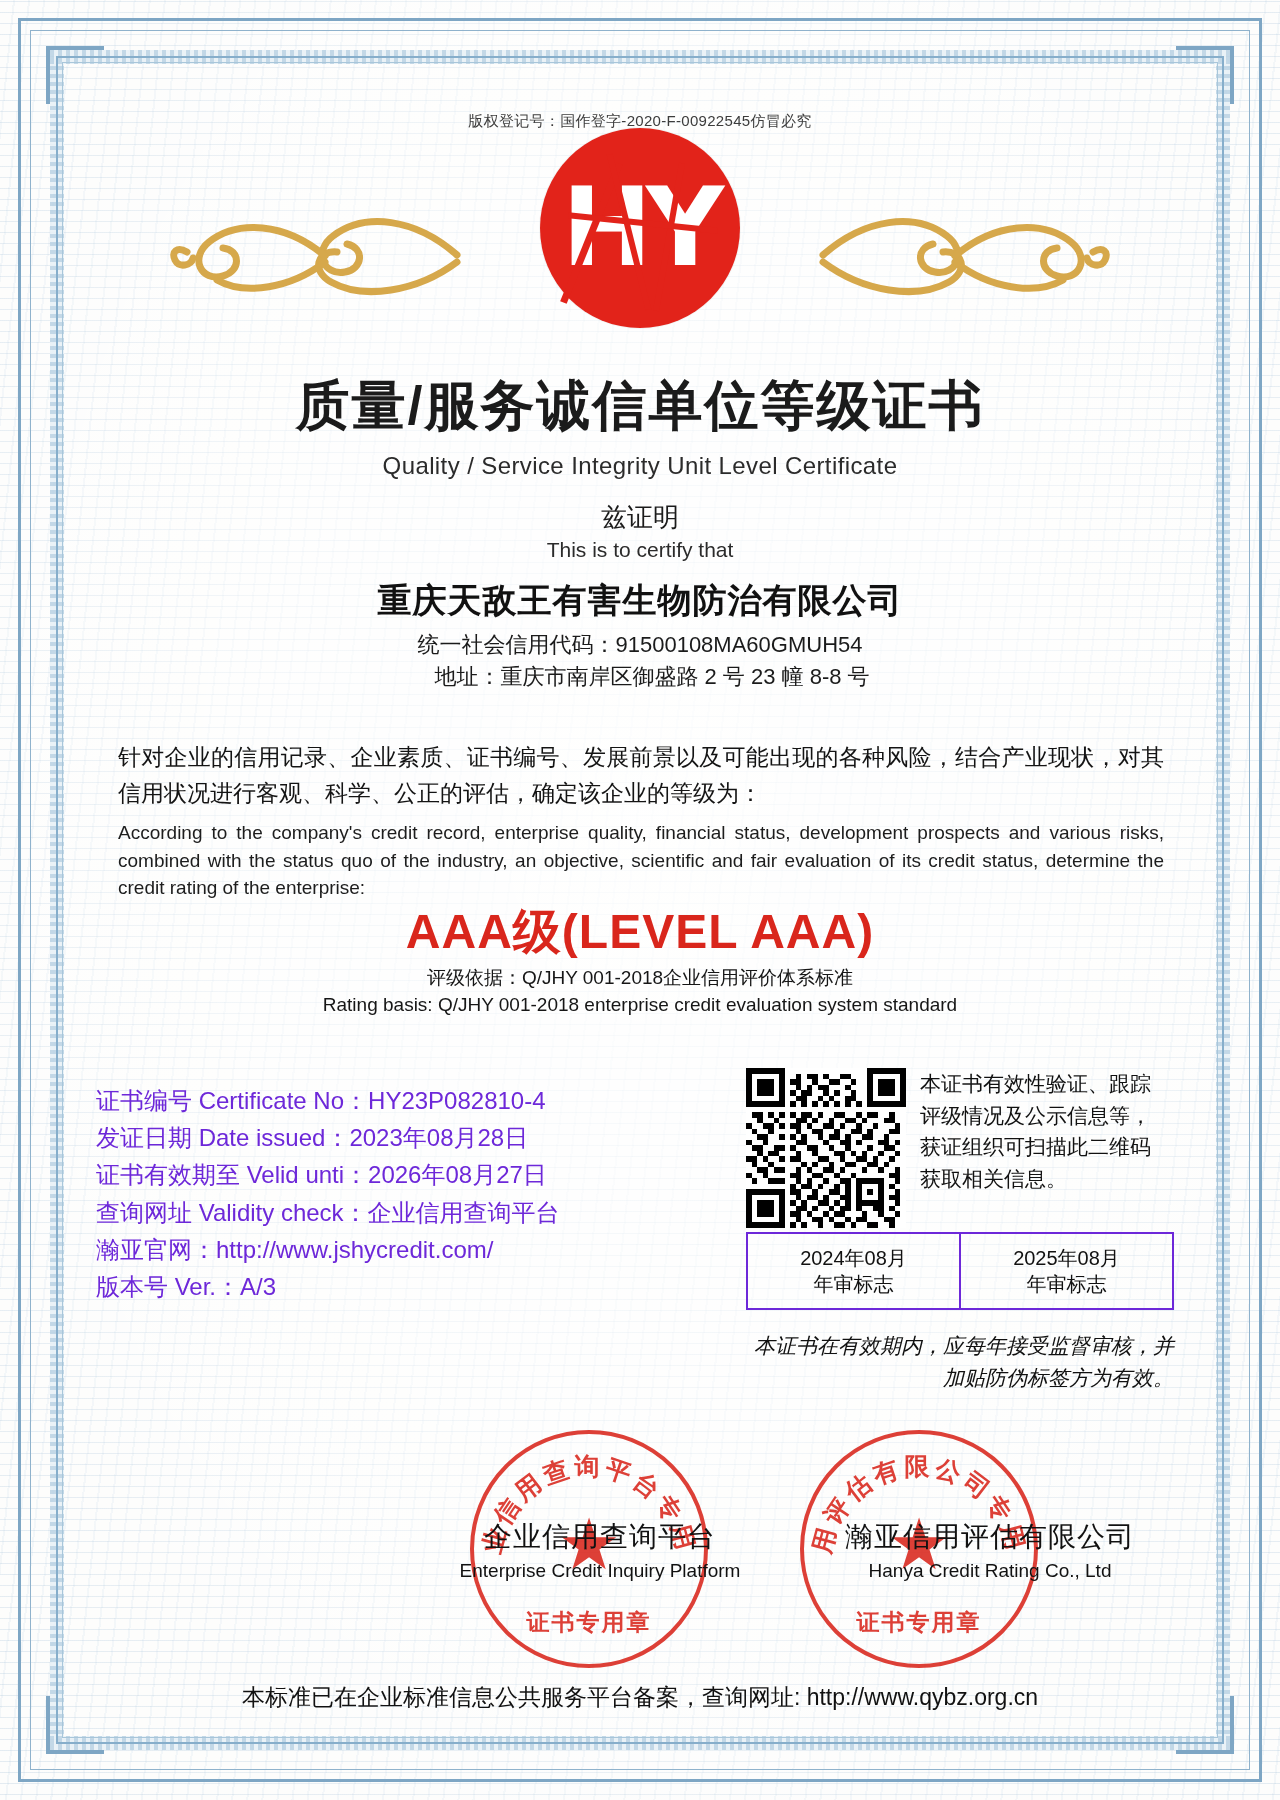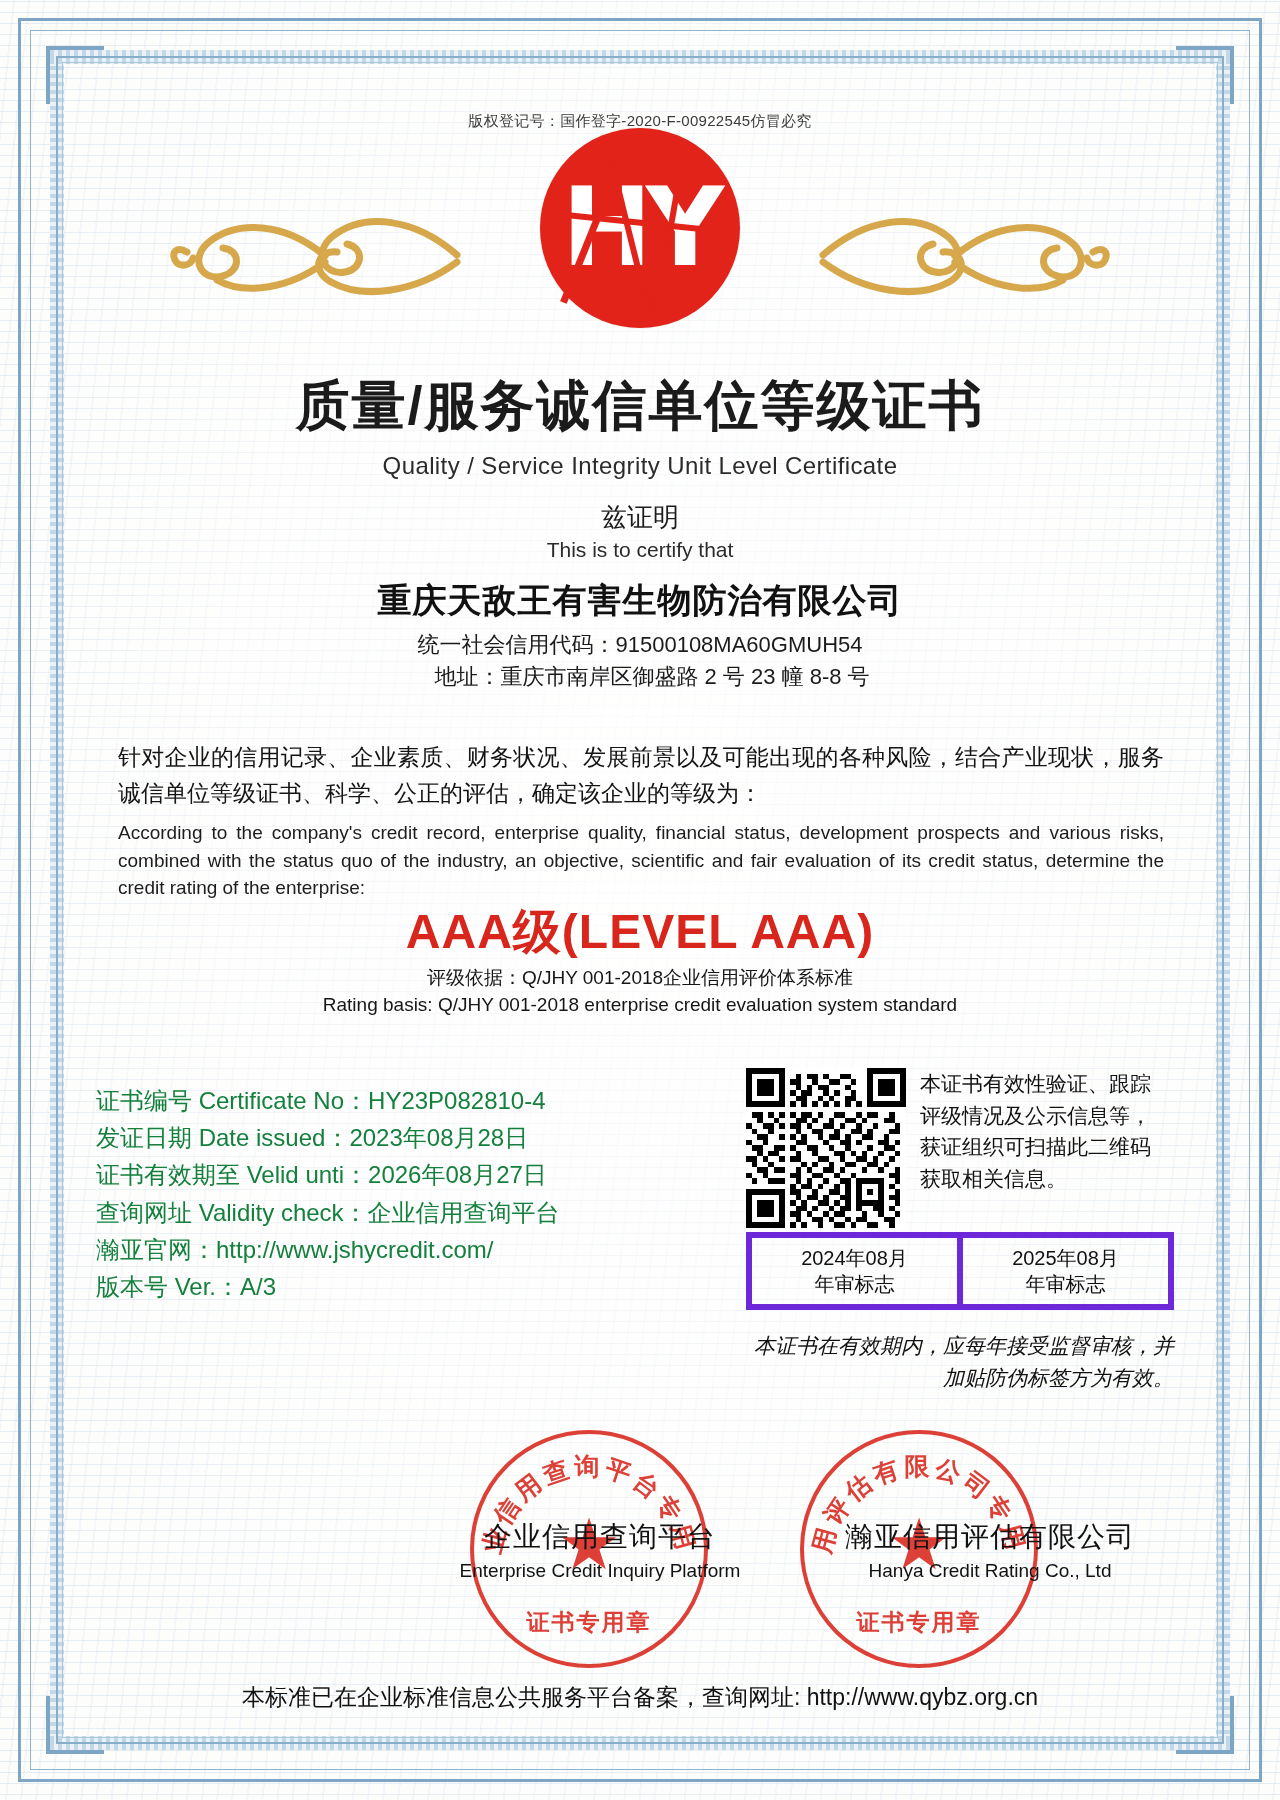--- a/index.html
+++ b/index.html
@@ -157,41 +157,41 @@
     position:absolute;top:965px;left:0;width:1280px;text-align:center;
     font-size:19px;color:#161616;
   }
   .basis-en{
     position:absolute;top:994px;left:0;width:1280px;text-align:center;
     font-size:19px;color:#161616;
   }
 
   .info{
     position:absolute;left:96px;top:1082px;width:650px;
-    font-size:24px;color:#15803d;line-height:1.55;
+    font-size:24px;color:#6d28d9;line-height:1.55;
   }
   .info .row{white-space:nowrap;}
 
   .qr{
     position:absolute;left:746px;top:1068px;width:160px;height:160px;
     background:#fff;
   }
   .qr svg{display:block;}
 
   .qr-note{
     position:absolute;left:920px;top:1068px;width:250px;
     font-size:21px;color:#111;line-height:1.5;
   }
 
   .stamp-boxes{
     position:absolute;left:746px;top:1232px;width:428px;height:78px;
     display:flex;gap:0;
   }
   .stamp-box{
-    flex:1;border:6px solid #6d28d9;
+    flex:1;border:2px solid #6d28d9;
     display:flex;flex-direction:column;align-items:center;justify-content:center;
     font-size:20px;color:#111;line-height:1.3;
   }
   .stamp-box + .stamp-box{border-left:none;}
 
   .annual-note{
     position:absolute;left:746px;top:1330px;width:428px;
     font-size:21px;color:#111;line-height:1.5;text-align:right;font-style:italic;
   }
 
@@ -289,21 +289,21 @@
     <div class="title-en">Quality / Service Integrity Unit Level Certificate</div>
 
     <div class="certify-cn">兹证明</div>
     <div class="certify-en">This is to certify that</div>
 
     <div class="company">重庆天敌王有害生物防治有限公司</div>
     <div class="credit-code">统一社会信用代码：91500108MA60GMUH54</div>
     <div class="address">地址：重庆市南岸区御盛路 2 号 23 幢 8-8 号</div>
 
     <div class="para">
-      <div class="cn">针对企业的信用记录、企业素质、财务状况、发展前景以及可能出现的各种风险，结合产业现状，服务诚信单位等级证书、科学、公正的评估，确定该企业的等级为：</div>
+      <div class="cn">针对企业的信用记录、企业素质、证书编号、发展前景以及可能出现的各种风险，结合产业现状，对其信用状况进行客观、科学、公正的评估，确定该企业的等级为：</div>
       <div class="en">According to the company's credit record, enterprise quality, financial status, development prospects and various risks, combined with the status quo of the industry, an objective, scientific and fair evaluation of its credit status, determine the credit rating of the enterprise:</div>
     </div>
 
     <div class="level">AAA级(LEVEL AAA)</div>
     <div class="basis-cn">评级依据：Q/JHY 001-2018企业信用评价体系标准</div>
     <div class="basis-en">Rating basis: Q/JHY 001-2018 enterprise credit evaluation system standard</div>
 
     <div class="info">
       <div class="row">证书编号 Certificate No：HY23P082810-4</div>
       <div class="row">发证日期 Date issued：2023年08月28日</div>

